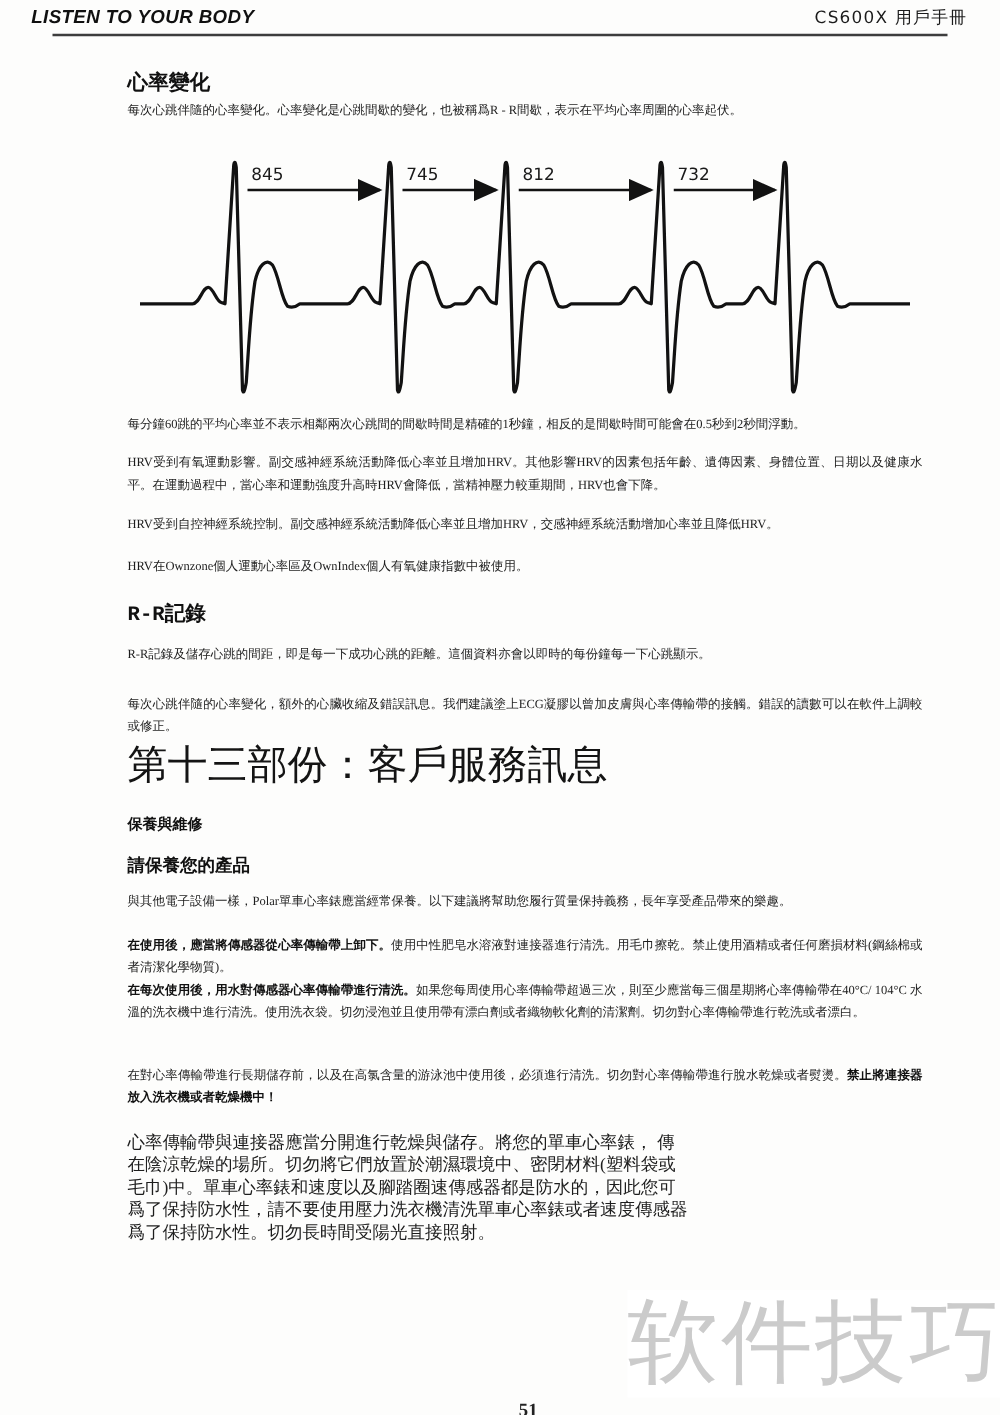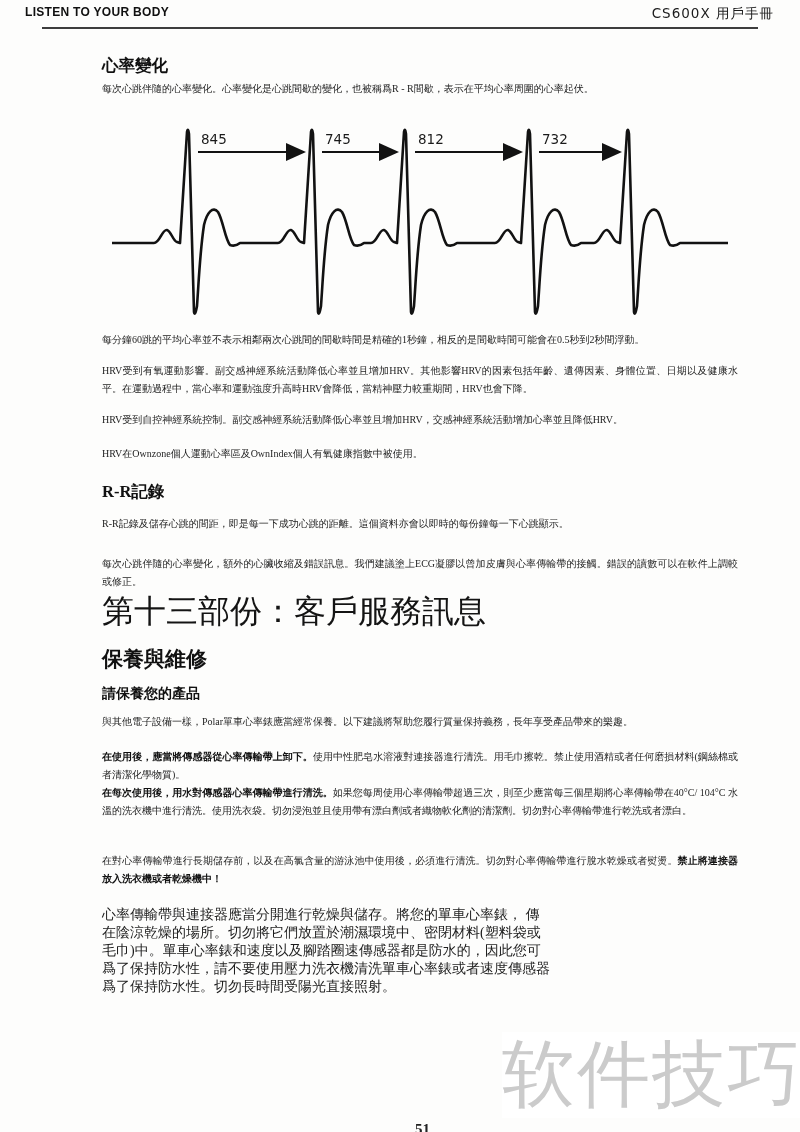--- a/index.html
+++ b/index.html
@@ -6,44 +6,44 @@
   .page{
     position:relative; width:800px; height:1132px; overflow:hidden;
     background:#fdfdfc; color:#1d1d1d;
     font-family:"Liberation Serif","DejaVu Serif",serif;
   }
   
   .hdr{position:absolute; top:5px; left:25px; right:26px; height:20px;
        display:flex; justify-content:space-between; align-items:flex-start;}
   .hdr-left{
     font-family:"Liberation Sans","DejaVu Sans",sans-serif;
-    font-weight:bold; font-size:12px; letter-spacing:.3px; color:#101010;
+    font-weight:bold; font-style:italic; font-size:15px; letter-spacing:.3px; color:#101010;
   }
   .hdr-right{
     font-family:"DejaVu Sans","Liberation Sans",sans-serif;
     font-size:13.5px; letter-spacing:1px; color:#1b1b1b;
   }
   .hdr-rule{position:absolute; top:27px; left:42px; width:716px; height:0;
     border-top:2.6px solid #3d3d3d;}
   
   .content{position:absolute; left:102px; top:52px; width:636px;}
   p{font-size:10px; line-height:18px; margin:0; text-align:justify;}
   b{color:#111;}
   h2{font-size:16.5px; line-height:20px; margin:0; font-weight:bold; color:#111;}
   .h2-hrv{margin:4px 0 4px;}
   .p1{margin-bottom:0;}
   .ecg-wrap{margin:22px 0 0 10px; width:616px; height:205px;}
   .p2{margin-top:6px;}
   .p3{margin-top:13px;}
   .p4{margin-top:13px;}
   .p5{margin-top:16px;}
-  .h2-rr{margin:18px 0 12px; line-height:22px;}
+  .h2-rr{margin:18px 0 12px; line-height:22px;font-family:Liberation Mono, monospace;}
   .p7{margin-top:22px;}
   .h1-part{font-size:32px; line-height:32px; font-weight:normal; margin:4px 0 20px; color:#141414;}
-  .h2-care{font-size:21px; line-height:24px; margin:0 0 14px;}
+  .h2-care{font-size:12px; line-height:24px; margin:0 0 14px;}
   .h3-care{font-size:14px; line-height:18px; font-weight:bold; margin:0 0 10px; color:#111;}
   .steps{margin-top:17px;}
   .p-storage{margin-top:32px;}
   .drying{margin-top:18px;}
   .drying .dl{font-size:14px; line-height:18px; white-space:nowrap; overflow:visible;}
   
   .watermark{
     position:absolute; left:502px; top:1032px; width:300px; height:86px;
     background:#ffffff; overflow:visible; z-index:5;
   }

